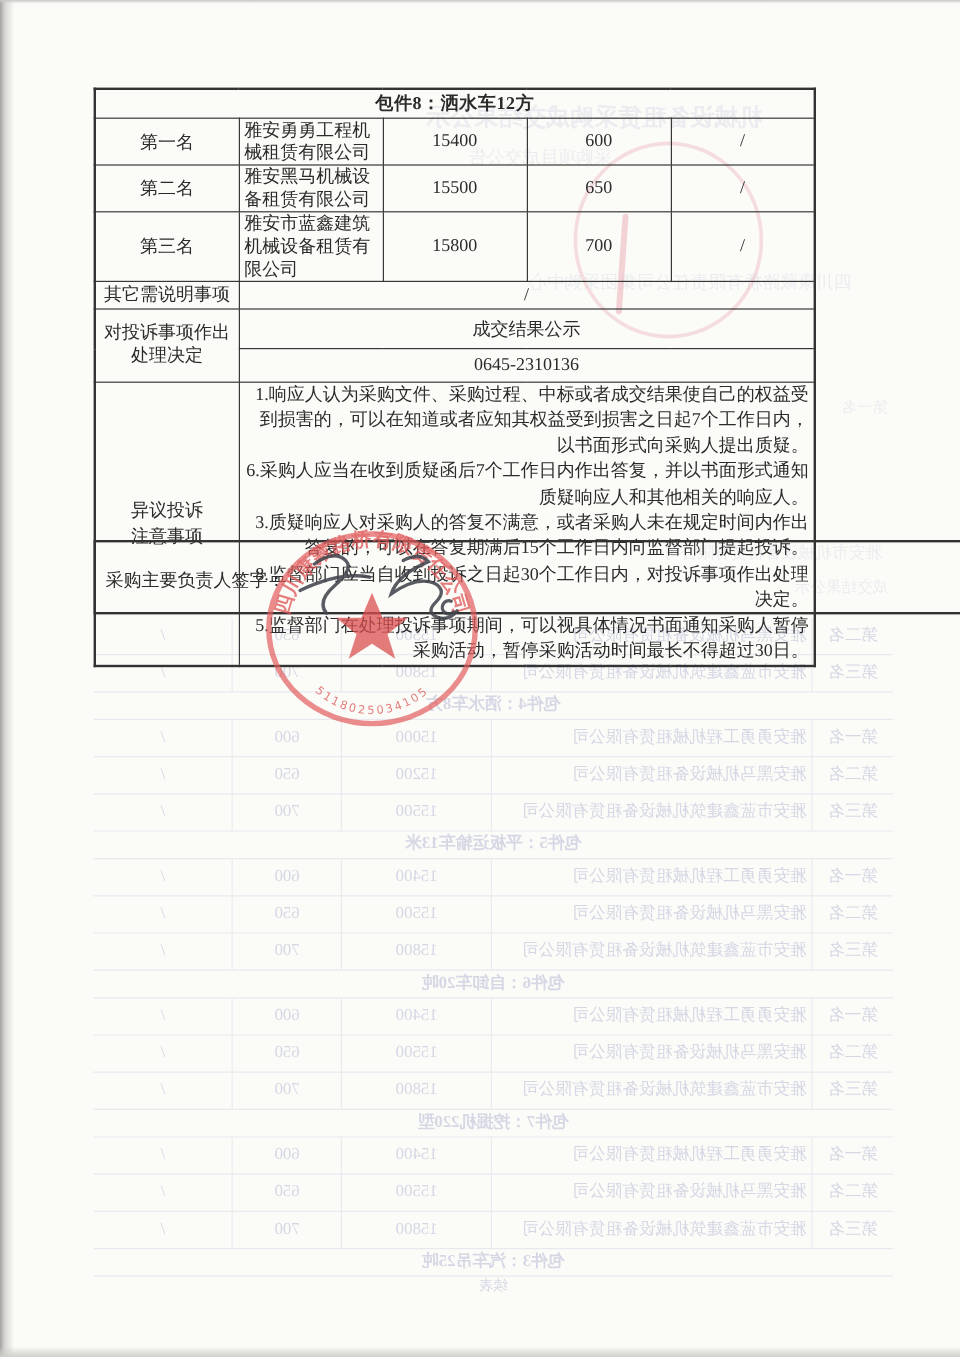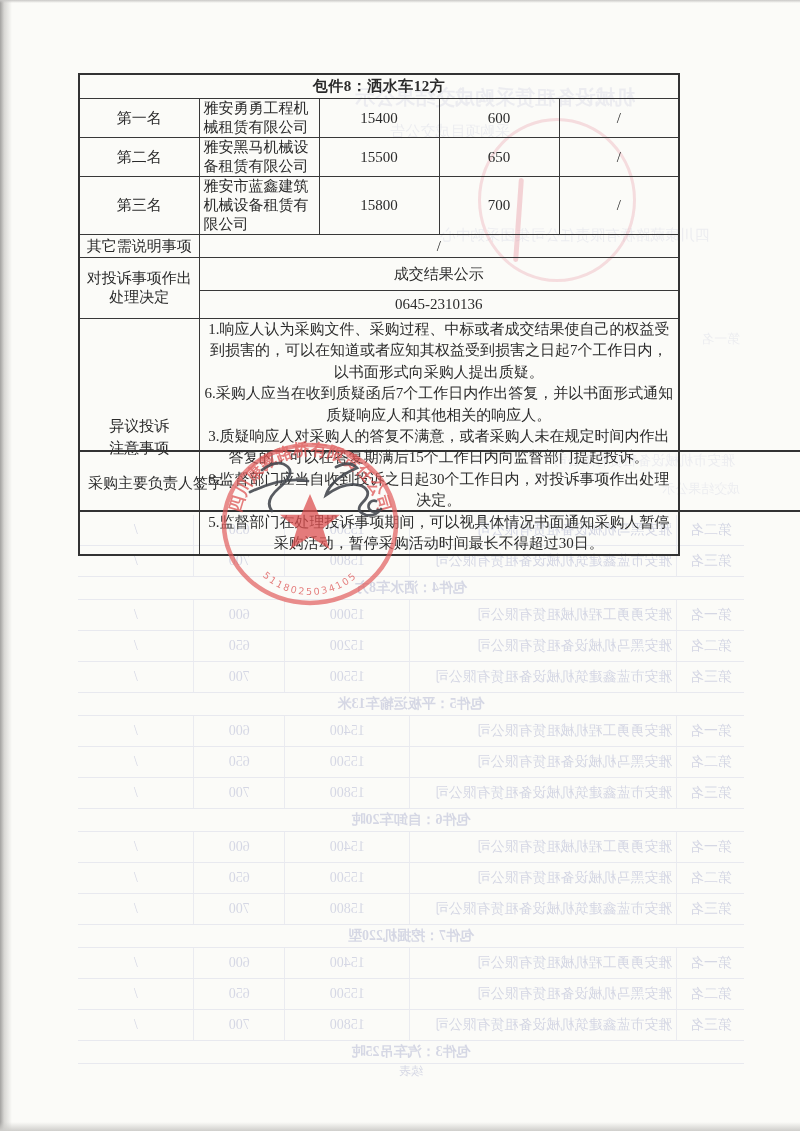--- a/index.html
+++ b/index.html
@@ -45,21 +45,21 @@
   .c-comp{width:268px;text-align:left;}
   .c-price{width:125px;text-align:center;}
   .c-sec{width:90px;text-align:center;}
   .c-slash{width:116px;text-align:center;}
   .row-pkg td{height:23px;font-weight:bold;text-align:center;letter-spacing:.5px;}
   .row-res td{height:27px;}
   .label-cell{text-align:center;padding:0 2px;}
   .other-label{font-size:14px;line-height:12px;height:22px;padding-top:2px;box-sizing:border-box;}
   .sup-label{font-size:15px;line-height:19px;}
   .center-val{text-align:center;}
-  .complaints-cell{padding:5px 8px 4px 8px;font-size:15px;line-height:21.4px;text-align:center;vertical-align:top;}
+  .complaints-cell{padding:5px 8px 4px 8px;font-size:15px;line-height:21.4px;text-align:right;vertical-align:top;}
   .complaints-cell p{margin:0;}
   .comp-label{font-size:15px;line-height:22px;}
 
   
   .sig-box{position:absolute;left:78px;top:450px;width:768px;height:62px;z-index:2;
     border:2px solid #333;box-sizing:border-box;}
   .sig-label{position:absolute;left:8px;top:22px;font-size:15px;}
 
   
   .stamp{position:absolute;left:219px;top:438px;z-index:3;opacity:.82;}

